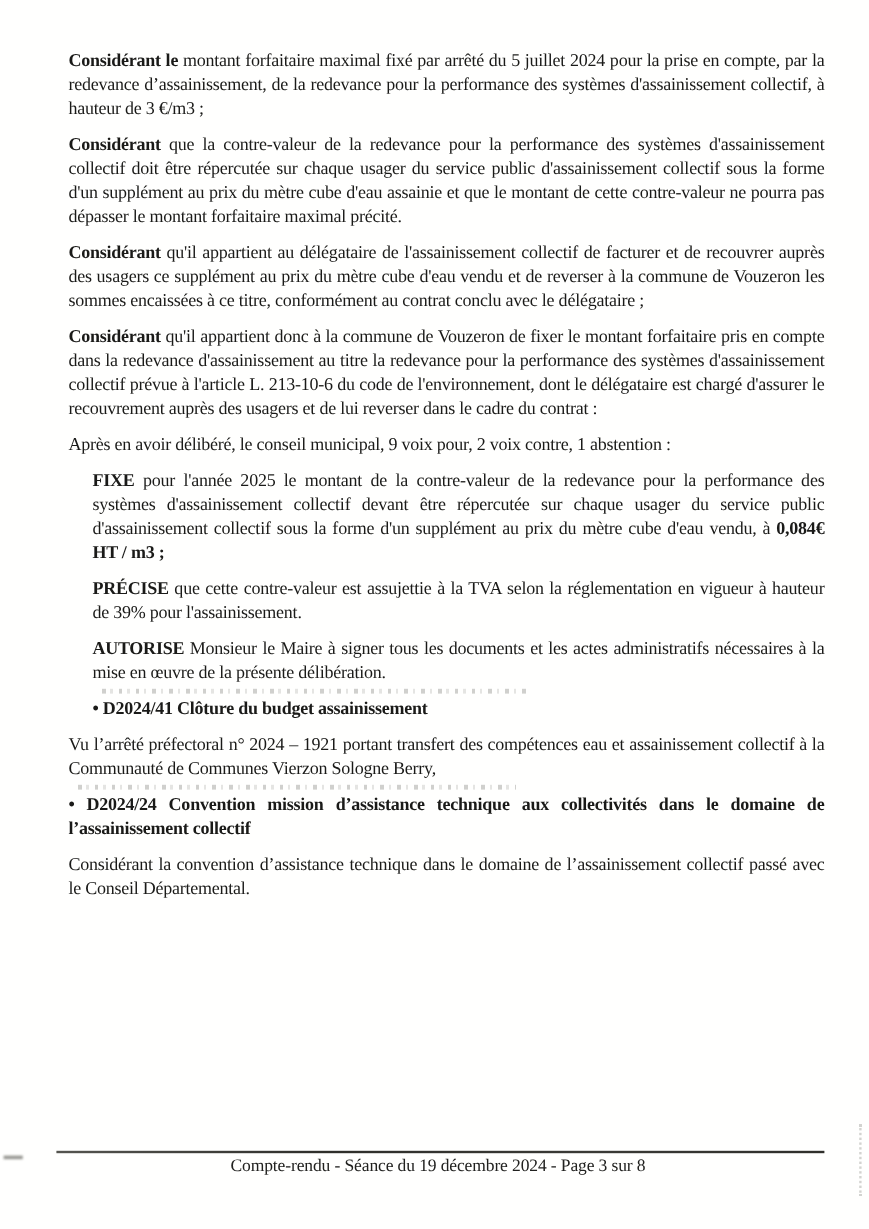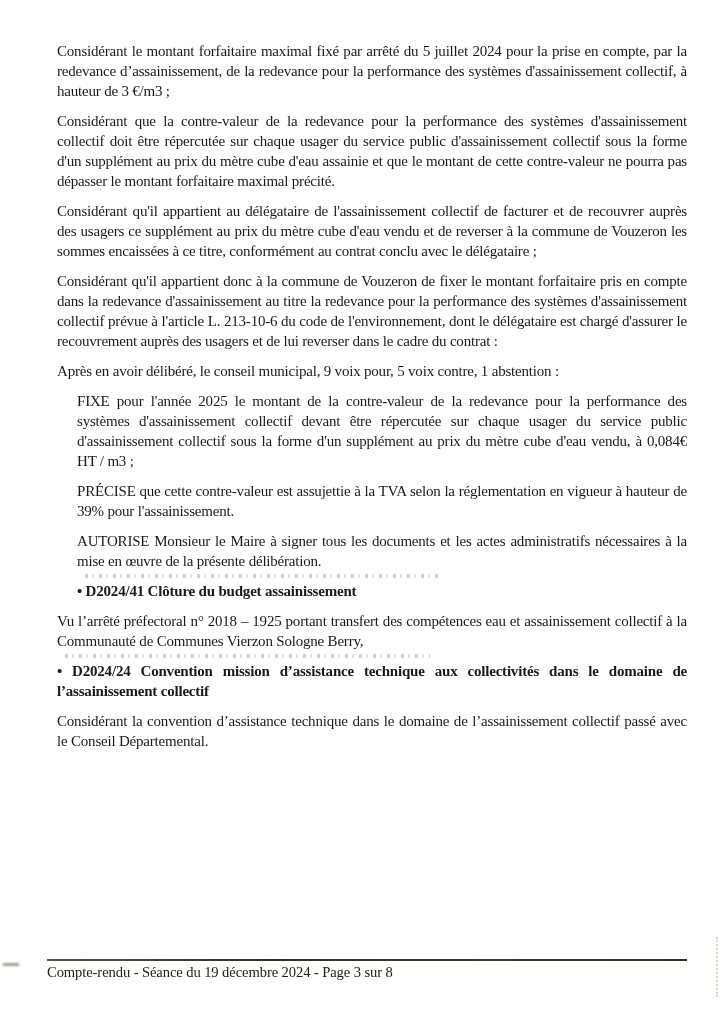--- a/index.html
+++ b/index.html
@@ -22,21 +22,21 @@
   }
   p.para {
     margin: 0 0 10px 0;
     font-size: 15px;
     line-height: 20px;
     letter-spacing: -0.2px;
     text-align: justify;
     color: #1a1a18;
   }
   p.mt-lg { margin-top: 6px; margin-left: 20px; }
-  .b { font-weight: 400; }
+  .b { font-weight: 700; }
   p.heading {
     font-weight: 700;
     position: relative;
   }
   p.heading-justify { text-align: justify; }
   
   p.heading.speckle::before {
     content: "";
     position: absolute;
     left: 8px; top: -7px;
@@ -50,21 +50,21 @@
     position: absolute;
     left: 47px; top: 959px; width: 640px;
     filter: blur(0.3px);
   }
   .footer-rule {
     height: 2px;
     background: linear-gradient(90deg, #555550 0%, #2e2e2a 35%, #3a3a36 70%, #2f2f2b 100%);
     margin-bottom: 2px;
   }
   .footer-text {
-    text-align: left;
+    text-align: center;
     font-size: 14.6px;
     line-height: 19px;
     letter-spacing: -0.1px;
     color: #21211f;
     padding-right: 4px;
   }
   
   .artifact-right-dots {
     position: absolute;
     left: 716px; top: 937px; height: 60px; width: 0;
@@ -85,31 +85,31 @@
   <div class="content">
 
     <p class="para"><span class="b">Considérant le</span><span> montant forfaitaire maximal fixé par arrêté du 5 juillet 2024 pour la prise en compte, par la redevance d’assainissement, de la redevance pour la performance des systèmes d'assainissement collectif, à hauteur de 3 €/m3 ;</span></p>
 
     <p class="para"><span class="b">Considérant</span><span> que la contre-valeur de la redevance pour la performance des systèmes d'assainissement collectif doit être répercutée sur chaque usager du service public d'assainissement collectif sous la forme d'un supplément au prix du mètre cube d'eau assainie et que le montant de cette contre-valeur ne pourra pas dépasser le montant forfaitaire maximal précité.</span></p>
 
     <p class="para"><span class="b">Considérant</span><span> qu'il appartient au délégataire de l'assainissement collectif de facturer et de recouvrer auprès des usagers ce supplément au prix du mètre cube d'eau vendu et de reverser à la commune de Vouzeron les sommes encaissées à ce titre, conformément au contrat conclu avec le délégataire ;</span></p>
 
     <p class="para"><span class="b">Considérant</span><span> qu'il appartient donc à la commune de Vouzeron de fixer le montant forfaitaire pris en compte dans la redevance d'assainissement au titre la redevance pour la performance des systèmes d'assainissement collectif prévue à l'article L. 213-10-6 du code de l'environnement, dont le délégataire est chargé d'assurer le recouvrement auprès des usagers et de lui reverser dans le cadre du contrat :</span></p>
 
-    <p class="para"><span>Après en avoir délibéré, le conseil municipal, 9 voix pour, 5 voix contre, 1 abstention :</span></p>
+    <p class="para"><span>Après en avoir délibéré, le conseil municipal, 9 voix pour, 2 voix contre, 1 abstention :</span></p>
 
     <p class="para mt-lg"><span class="b">FIXE</span><span> pour l'année 2025 le montant de la contre-valeur de la redevance pour la performance des systèmes d'assainissement collectif devant être répercutée sur chaque usager du service public d'assainissement collectif sous la forme d'un supplément au prix du mètre cube d'eau vendu, à </span><span class="b">0,084€ HT / m3 ;</span></p>
 
     <p class="para mt-lg"><span class="b">PRÉCISE</span><span> que cette contre-valeur est assujettie à la TVA selon la réglementation en vigueur à hauteur de 39% pour l'assainissement.</span></p>
 
     <p class="para mt-lg"><span class="b">AUTORISE</span><span> Monsieur le Maire à signer tous les documents et les actes administratifs nécessaires à la mise en œuvre de la présente délibération.</span></p>
 
     <p class="para heading speckle mt-lg">• D2024/41 Clôture du budget assainissement</p>
 
-    <p class="para"><span>Vu l’arrêté préfectoral n° 2018 – 1925 portant transfert des compétences eau et assainissement collectif à la Communauté de Communes Vierzon Sologne Berry,</span></p>
+    <p class="para"><span>Vu l’arrêté préfectoral n° 2024 – 1921 portant transfert des compétences eau et assainissement collectif à la Communauté de Communes Vierzon Sologne Berry,</span></p>
 
 
 
 
     <p class="para heading heading-justify speckle">• D2024/24 Convention mission d’assistance technique aux collectivités dans le domaine de l’assainissement collectif</p>
 
     <p class="para"><span>Considérant la convention d’assistance technique dans le domaine de l’assainissement collectif passé avec le Conseil Départemental.</span></p>
 
 
   </div>

